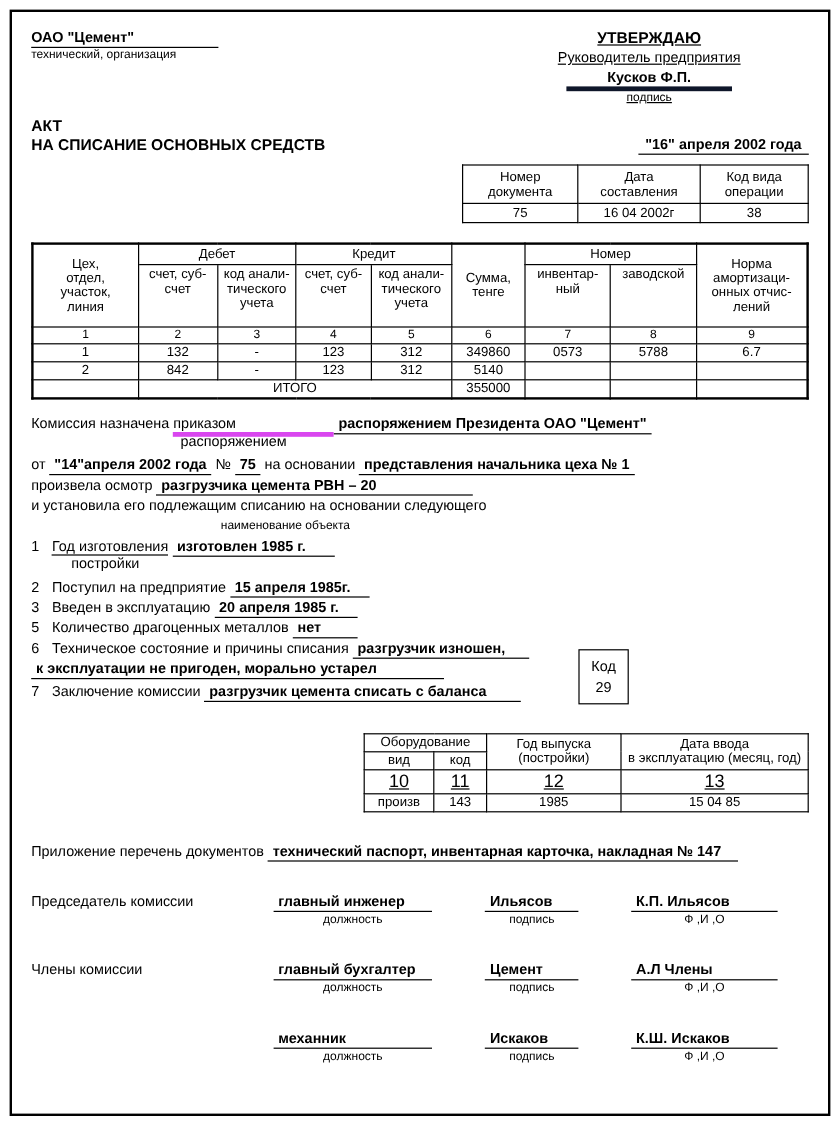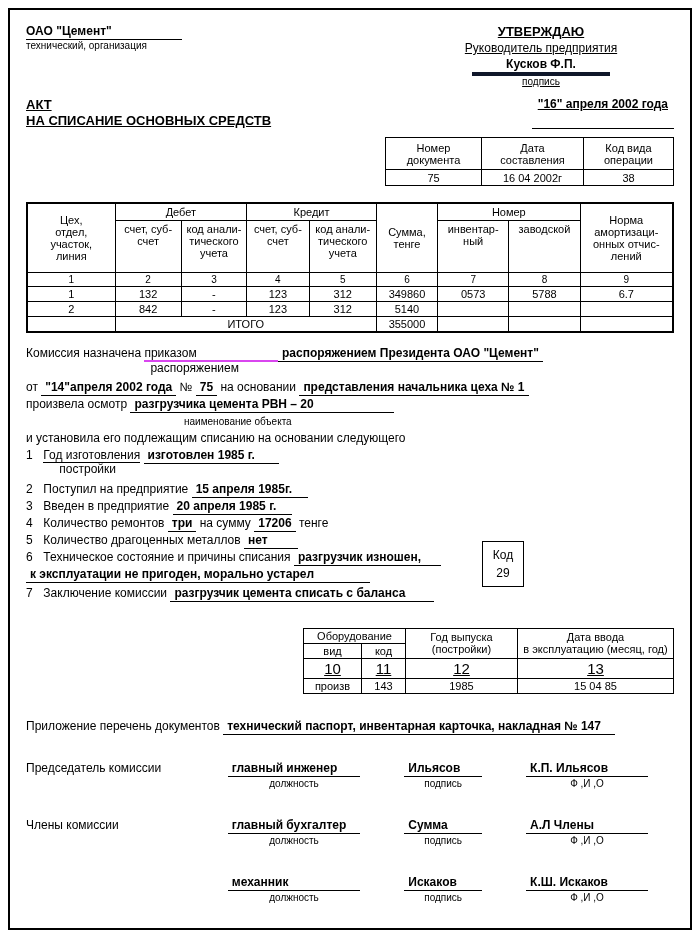--- a/index.html
+++ b/index.html
@@ -19,21 +19,21 @@
 
   
   .top-row { display:flex; justify-content:space-between; }
   .company-block { width:220px; }
   .company-name { display:inline-block; font-weight:bold; border-bottom:1px solid #000; padding-right:70px; padding-bottom:1px; }
   .approve-block { width:230px; text-align:center; margin-right:18px;text-decoration:underline; }
   .approve-title { font-weight:bold; font-size:13px; margin-bottom:2px; }
   .approve-name { display:inline-block; font-weight:bold; border-bottom:4px solid #0f172a; padding:0 34px 1px 34px; margin-top:2px; }
 
   
-  .act-row { display:flex; justify-content:space-between; margin-top:10px;text-decoration:underline; }
+  .act-row { display:flex; justify-content:space-between; align-items:flex-end; margin-top:10px; }
   .act-title { font-weight:bold; font-size:13px; line-height:16px; }
   .act-date { font-weight:bold; border-bottom:1px solid #000; padding:0 6px 1px 6px; }
 
   
   table { border-collapse:collapse; }
   .doc-table { margin-left:auto; margin-top:8px; font-size:11px; }
   .doc-table td { border:1px solid #000; text-align:center; vertical-align:middle; padding:1px 2px; }
   .doc-table .hdr td { height:32px; }
   .doc-table .val td { height:16px; }
 
@@ -43,21 +43,21 @@
   .main-table .hrow2 td { height:52px; vertical-align:top; padding-top:2px; }
   .main-table .nrow td { height:13px; font-size:10px; }
   .main-table .drow td { height:15px; }
 
   
   .body-section { position:relative; margin-top:12px; }
   .line { line-height:17px; }
   .no { display:inline-block; width:14px; }
   .stack { position:relative; display:inline; }
   .stack-alt { position:absolute; top:13px; left:16px; white-space:nowrap; }
-  .opt-blank { border-bottom:2px solid #d946ef; padding-right:78px; position:relative; display:inline; }
+  .opt-blank { border-bottom:4px solid #d946ef; padding-right:78px; position:relative; display:inline; }
   .opt-alt { position:absolute; top:14px; left:6px; white-space:nowrap; }
   .code-box {
     position:absolute; left:456px; top:196px; width:42px; height:46px;
     border:1px solid #000; text-align:center; padding-top:4px; line-height:18px;
   }
 
   .equip-table { margin-left:auto; margin-top:26px; font-size:11px; }
   .equip-table td { border:1px solid #000; text-align:center; vertical-align:middle; padding:1px 2px; }
   .equip-table .nrow td { height:13px; font-size:15px;text-decoration:underline; }
   .equip-table .drow td { height:15px; }
@@ -227,53 +227,45 @@
       <span>№</span>
       <span class="fill">75</span>
       <span>на основании</span>
       <span class="fill">представления начальника цеха № 1</span>
     </div>
 
     <div class="line">
       <span>произвела осмотр</span>
       <span class="fill" style="padding-right:80px;">разгрузчика цемента РВН – 20</span>
     </div>
+    <div class="line">и установила его подлежащим списанию на основании следующего</div>
+
     <div class="line caption" style="margin-left:158px;">наименование объекта</div>
-
-    <div class="line">и установила его подлежащим списанию на основании следующего</div>
 
     <div class="line" style="margin-bottom:17px;">
       <span class="no">1</span>
       <span class="stack">
         <span class="u">Год изготовления</span>
         <span class="stack-alt">постройки</span>
       </span>
       <span class="fill" style="padding-right:24px;">изготовлен 1985 г.</span>
     </div>
 
     <div class="line">
       <span class="no">2</span>
       <span>Поступил на предприятие</span>
       <span class="fill" style="padding-right:16px;">15 апреля 1985г.</span>
     </div>
 
     <div class="line">
       <span class="no">3</span>
-      <span>Введен в предприятие</span>
+      <span>Введен в эксплуатацию</span>
       <span class="fill" style="padding-right:16px;">20 апреля 1985 г.</span>
     </div>
 
-    <div class="line">
-      <span class="no">4</span>
-      <span>Количество ремонтов</span>
-      <span class="fill">три</span>
-      <span>на сумму</span>
-      <span class="fill">17206</span>
-      <span>тенге</span>
-    </div>
 
     <div class="line">
       <span class="no">5</span>
       <span>Количество драгоценных металлов</span>
       <span class="fill" style="padding-right:30px;">нет</span>
     </div>
 
     <div class="line">
       <span class="no">6</span>
       <span>Техническое состояние и причины списания</span>
@@ -352,21 +344,21 @@
       </div>
     </div>
 
     <div class="sig-row">
       <div class="sig-role">Члены комиссии</div>
       <div class="sig-cell w-pos">
         <div class="sig-fill">главный бухгалтер</div>
         <div class="sig-cap">должность</div>
       </div>
       <div class="sig-cell w-sign">
-        <div class="sig-fill">Сумма</div>
+        <div class="sig-fill">Цемент</div>
         <div class="sig-cap">подпись</div>
       </div>
       <div class="sig-cell w-name">
         <div class="sig-fill">А.Л Члены</div>
         <div class="sig-cap">Ф ,И ,О</div>
       </div>
     </div>
 
     <div class="sig-row">
       <div class="sig-role"></div>

